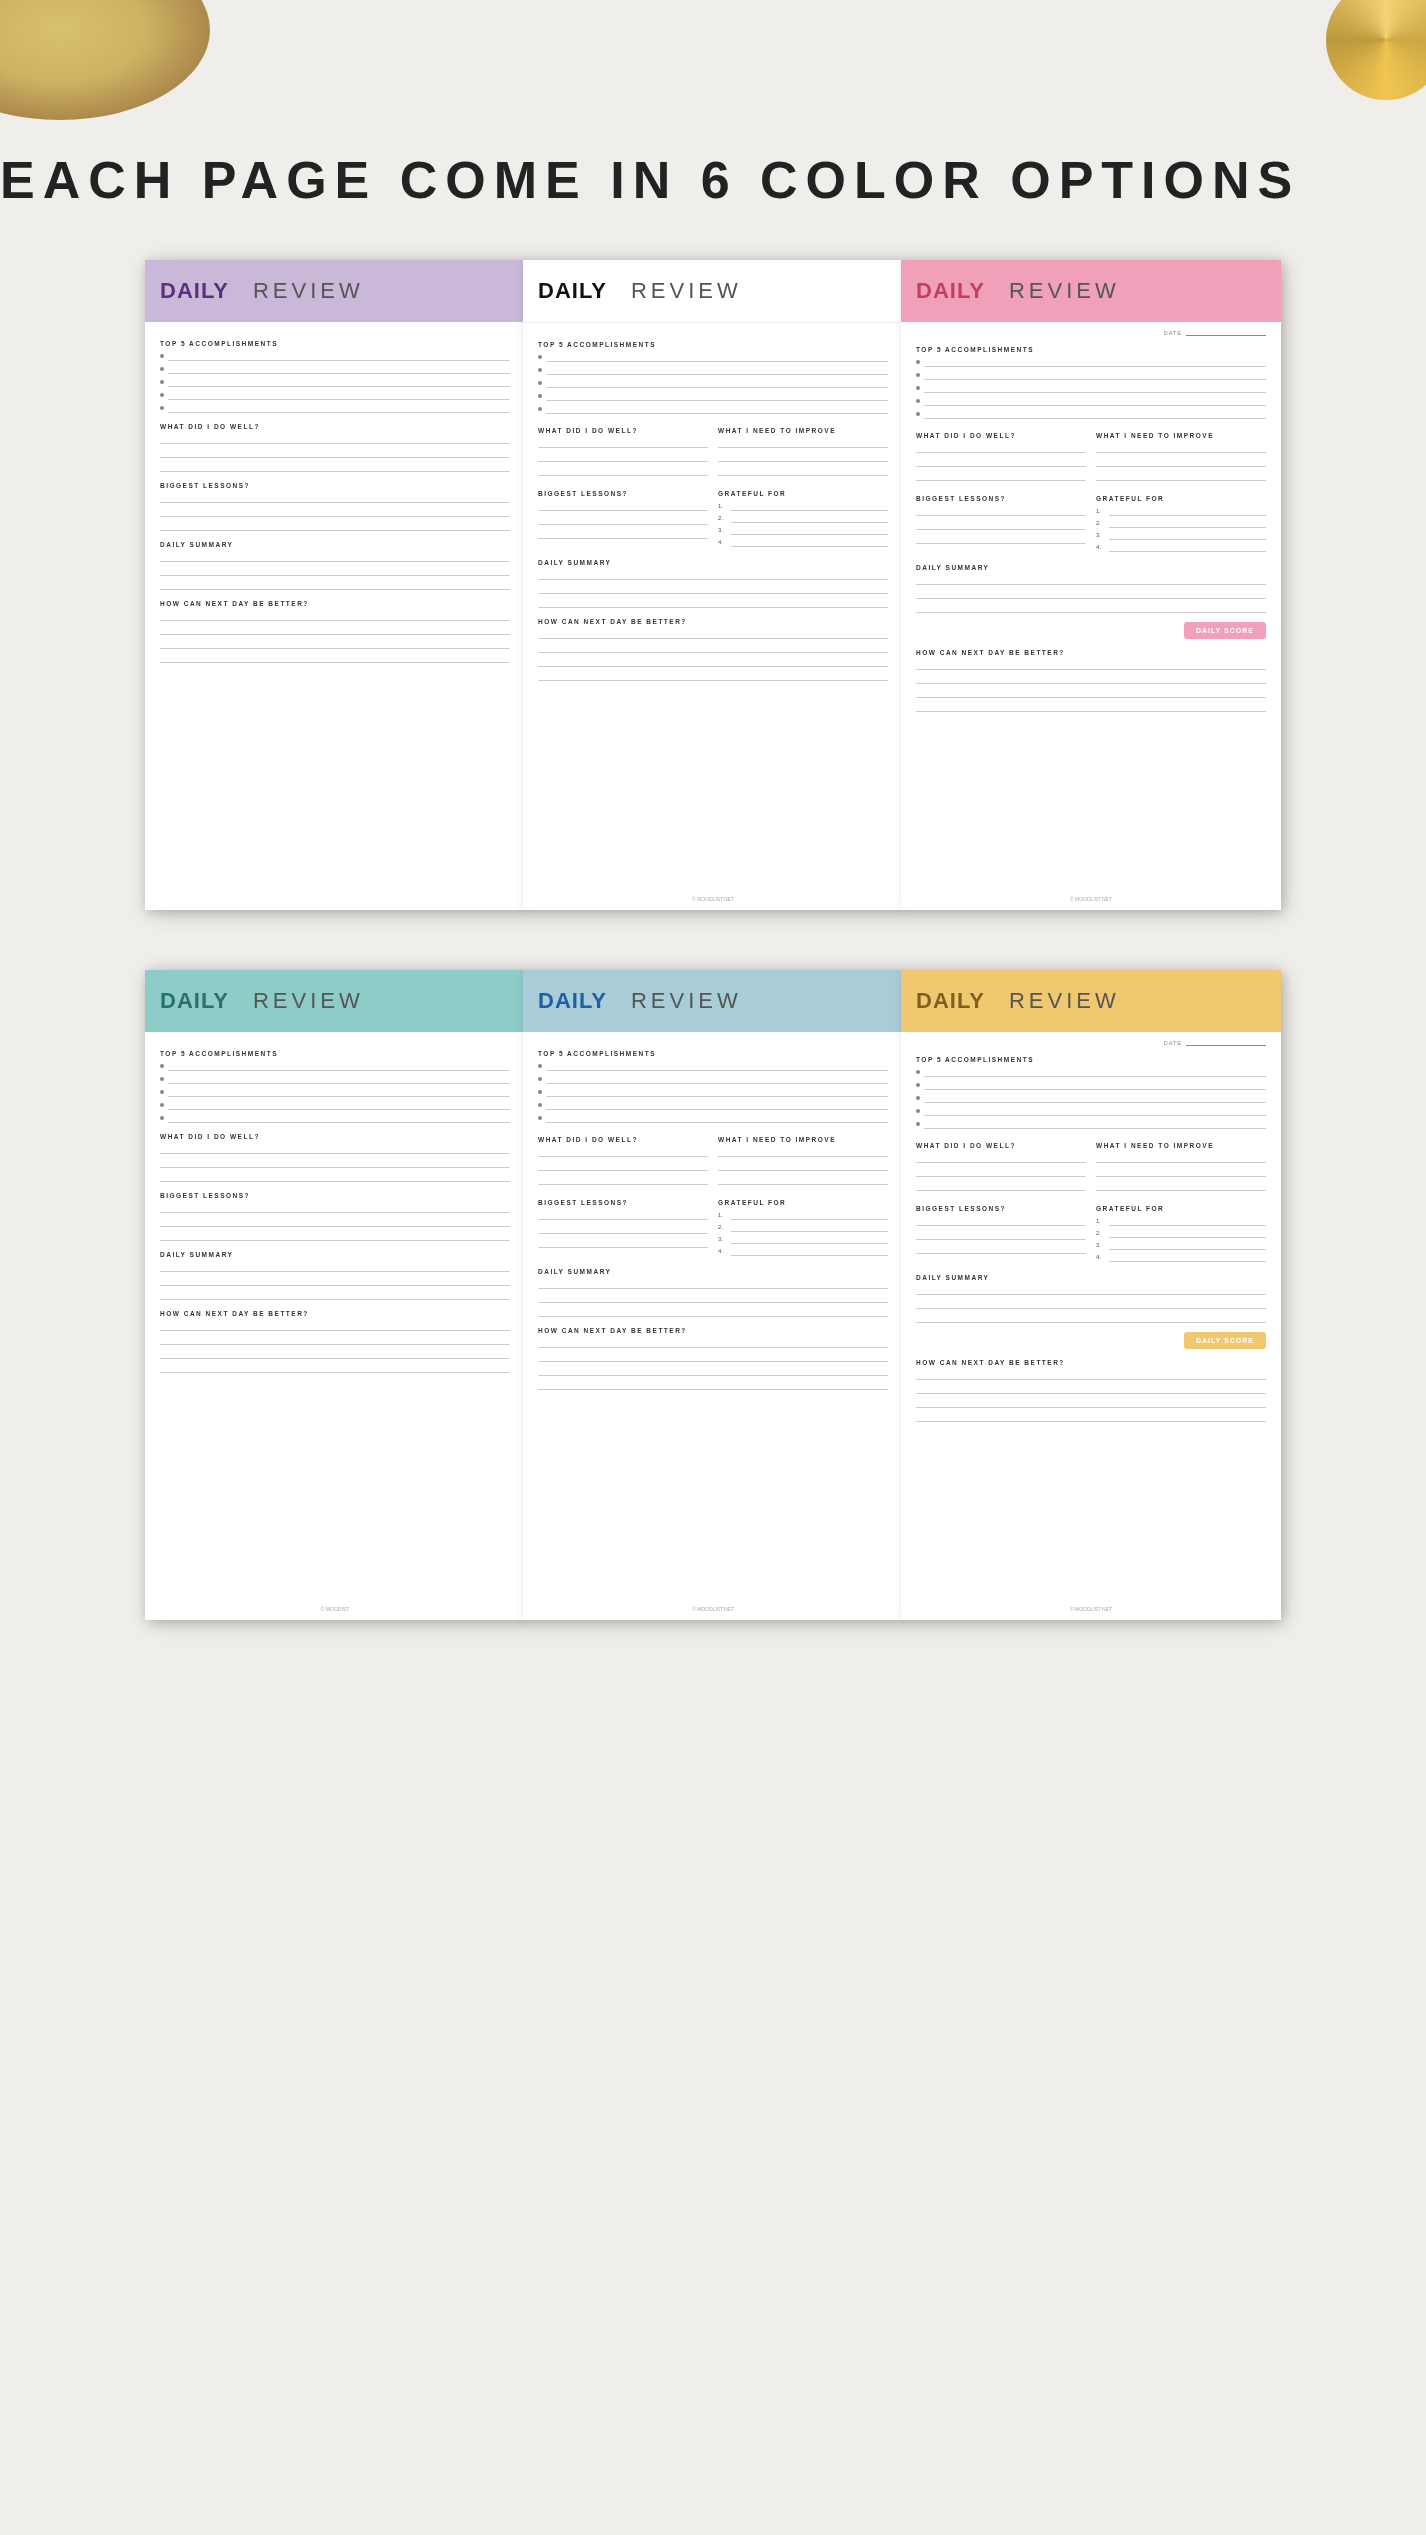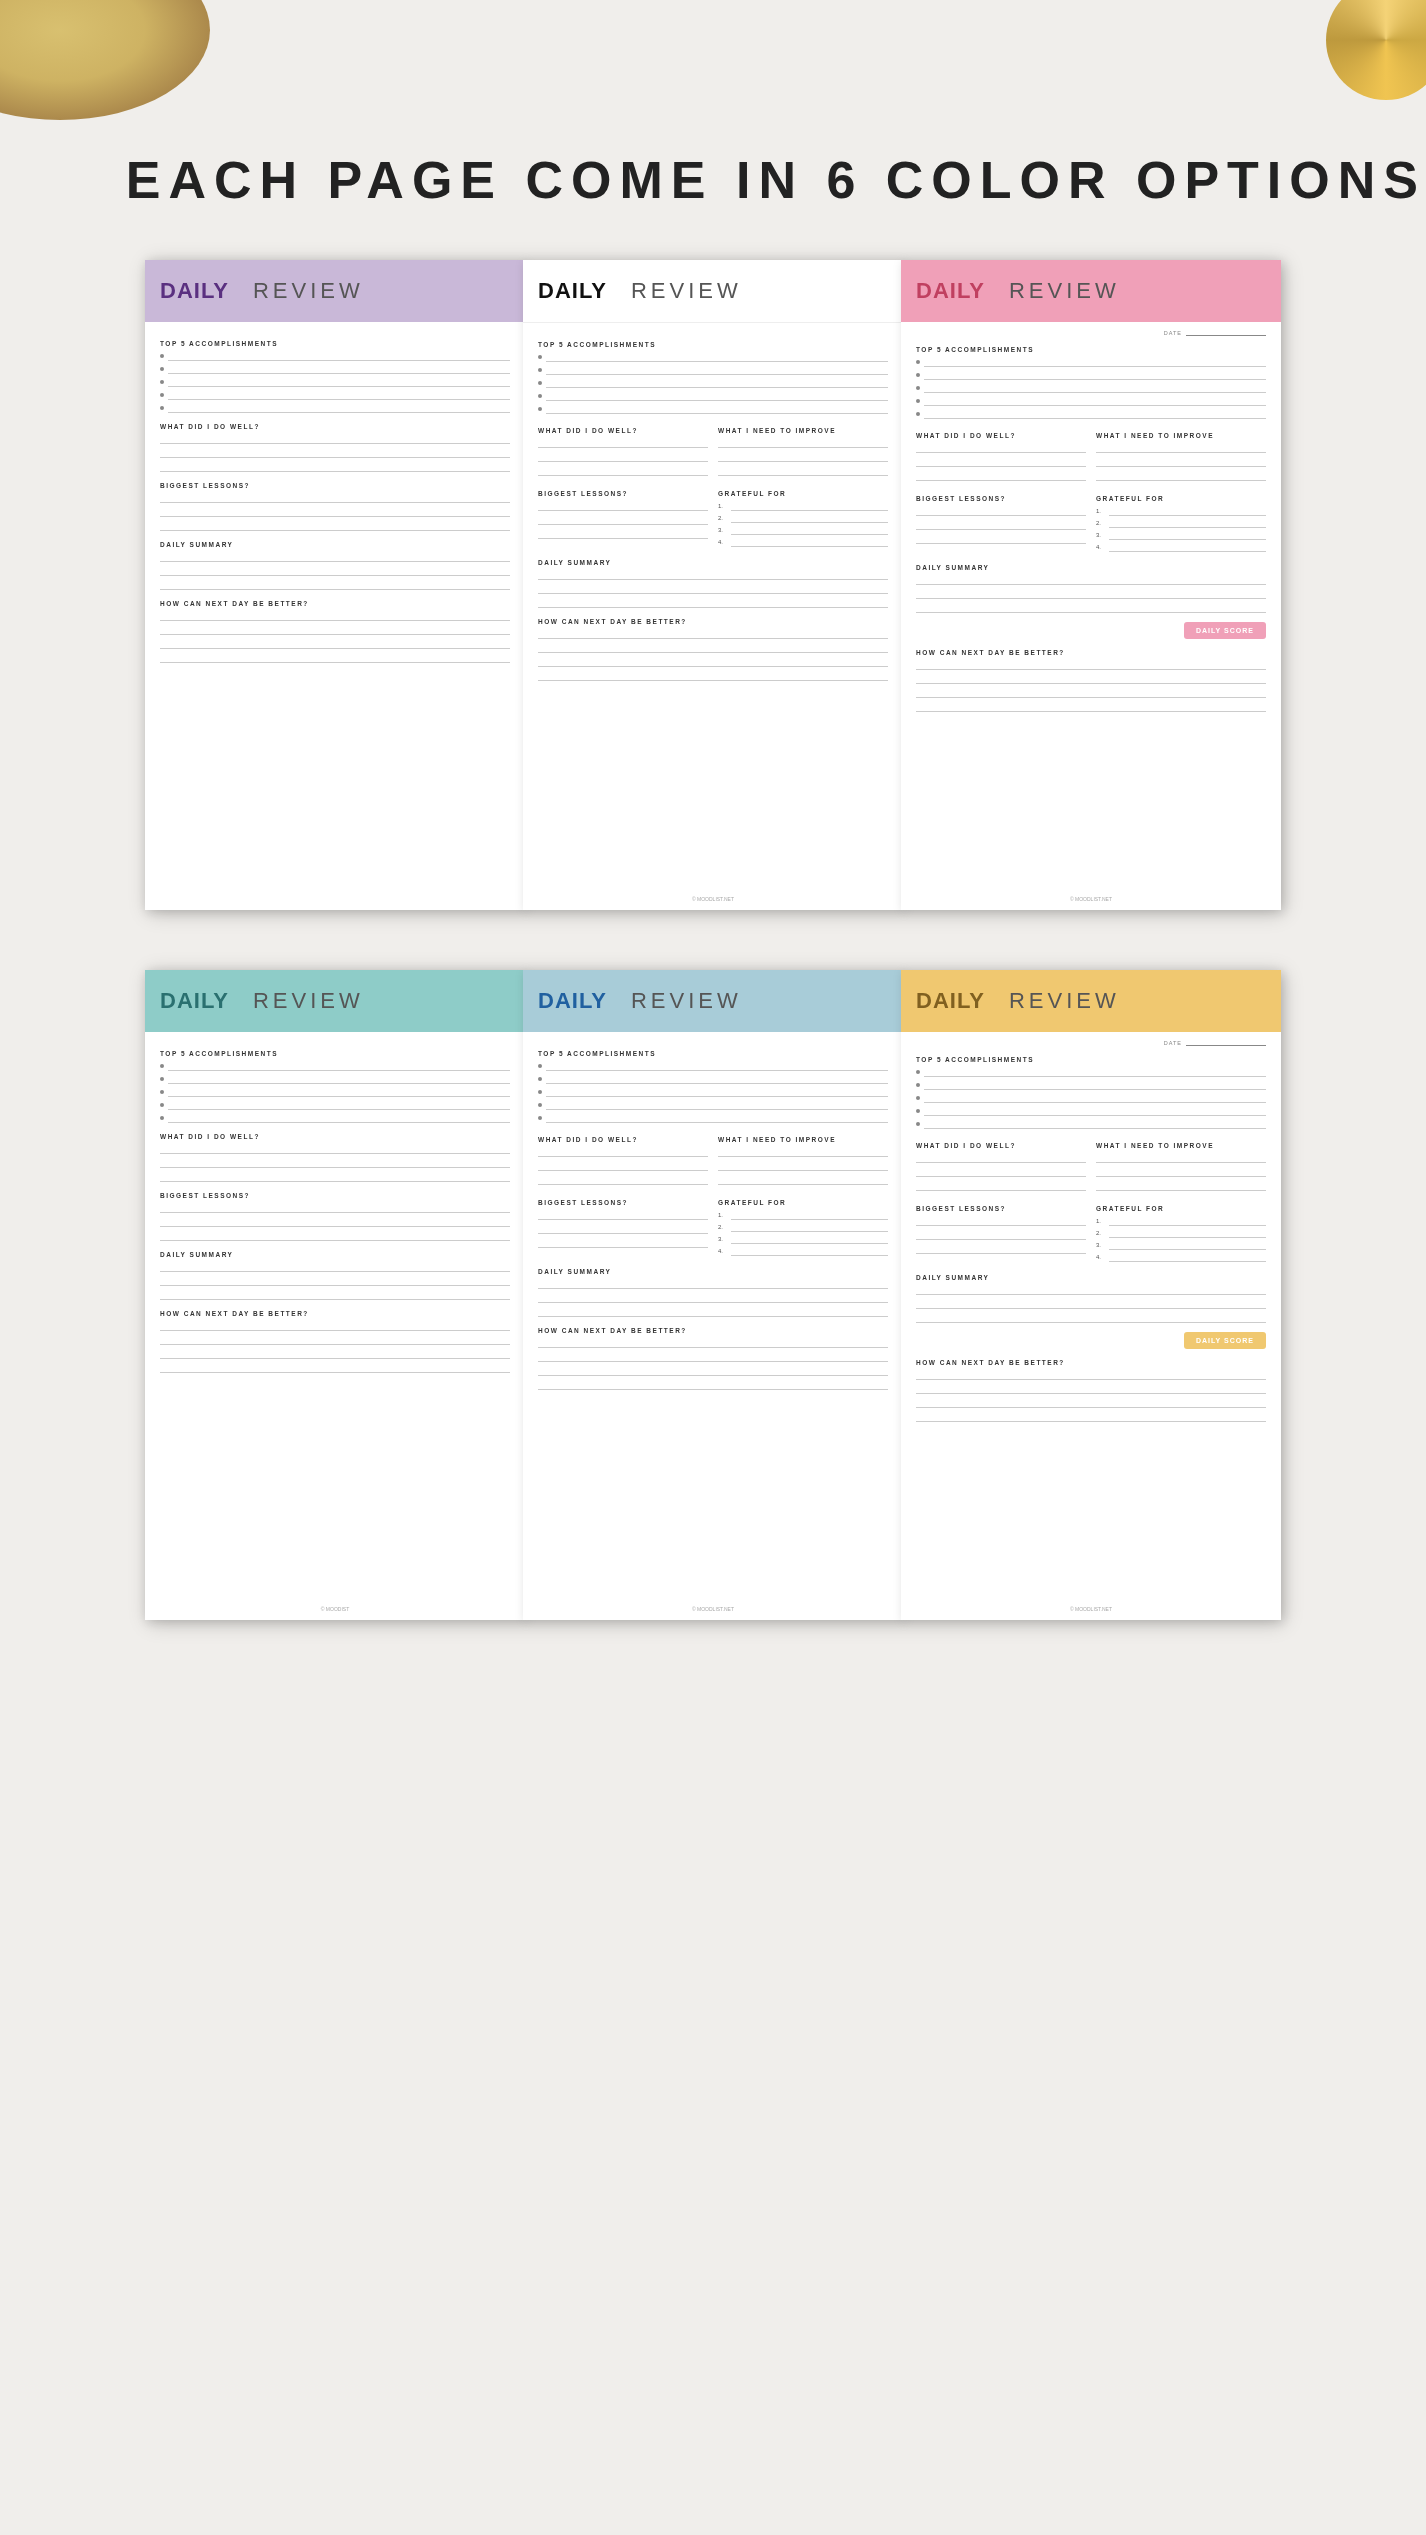--- a/index.html
+++ b/index.html
@@ -32,21 +32,21 @@
       top: 0; right: 0;
       width: 120px; height: 120px;
       background: conic-gradient(#f5d06a, #c8a030, #f0c040, #b8902a, #f5d06a);
       border-radius: 50%;
       transform: translate(20px, -20px);
       opacity: 0.9;
     }
 
     
     .main-title {
-      text-align: right;
+      text-align: left;
       font-size: 52px;
       font-weight: 900;
       letter-spacing: 8px;
       text-transform: uppercase;
       color: #222;
       padding: 30px 0 50px;
       font-family: 'Arial Black', 'Arial', sans-serif;
     }
 
     

